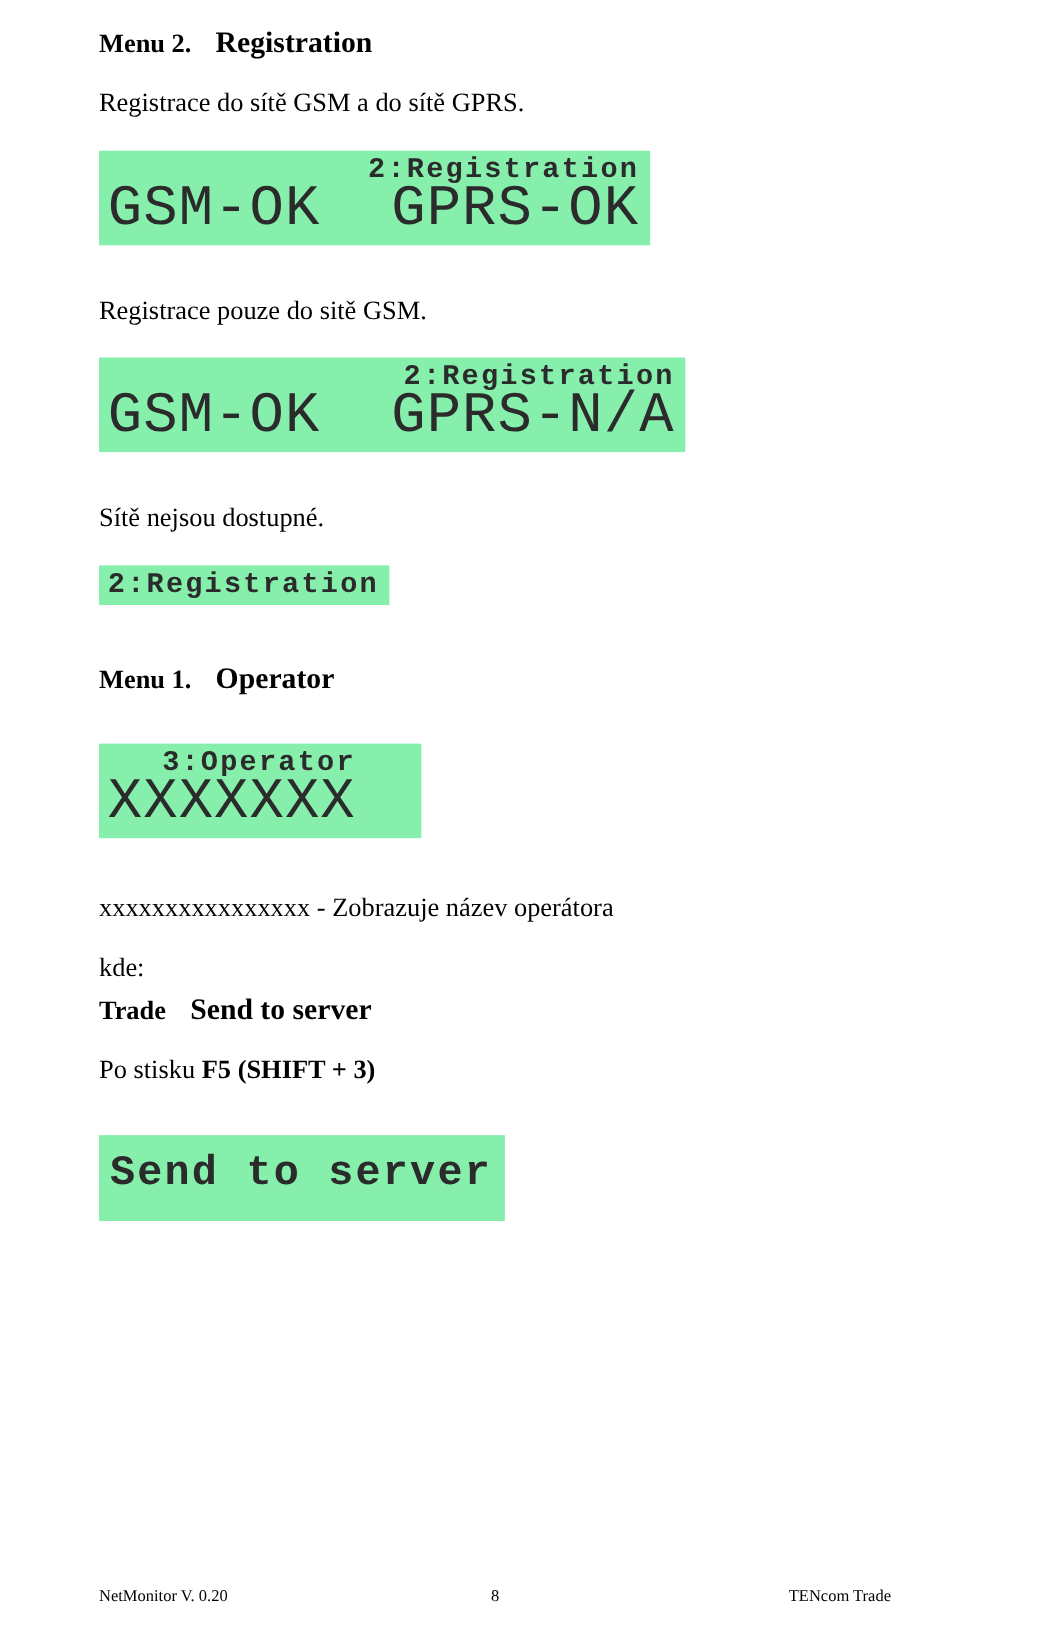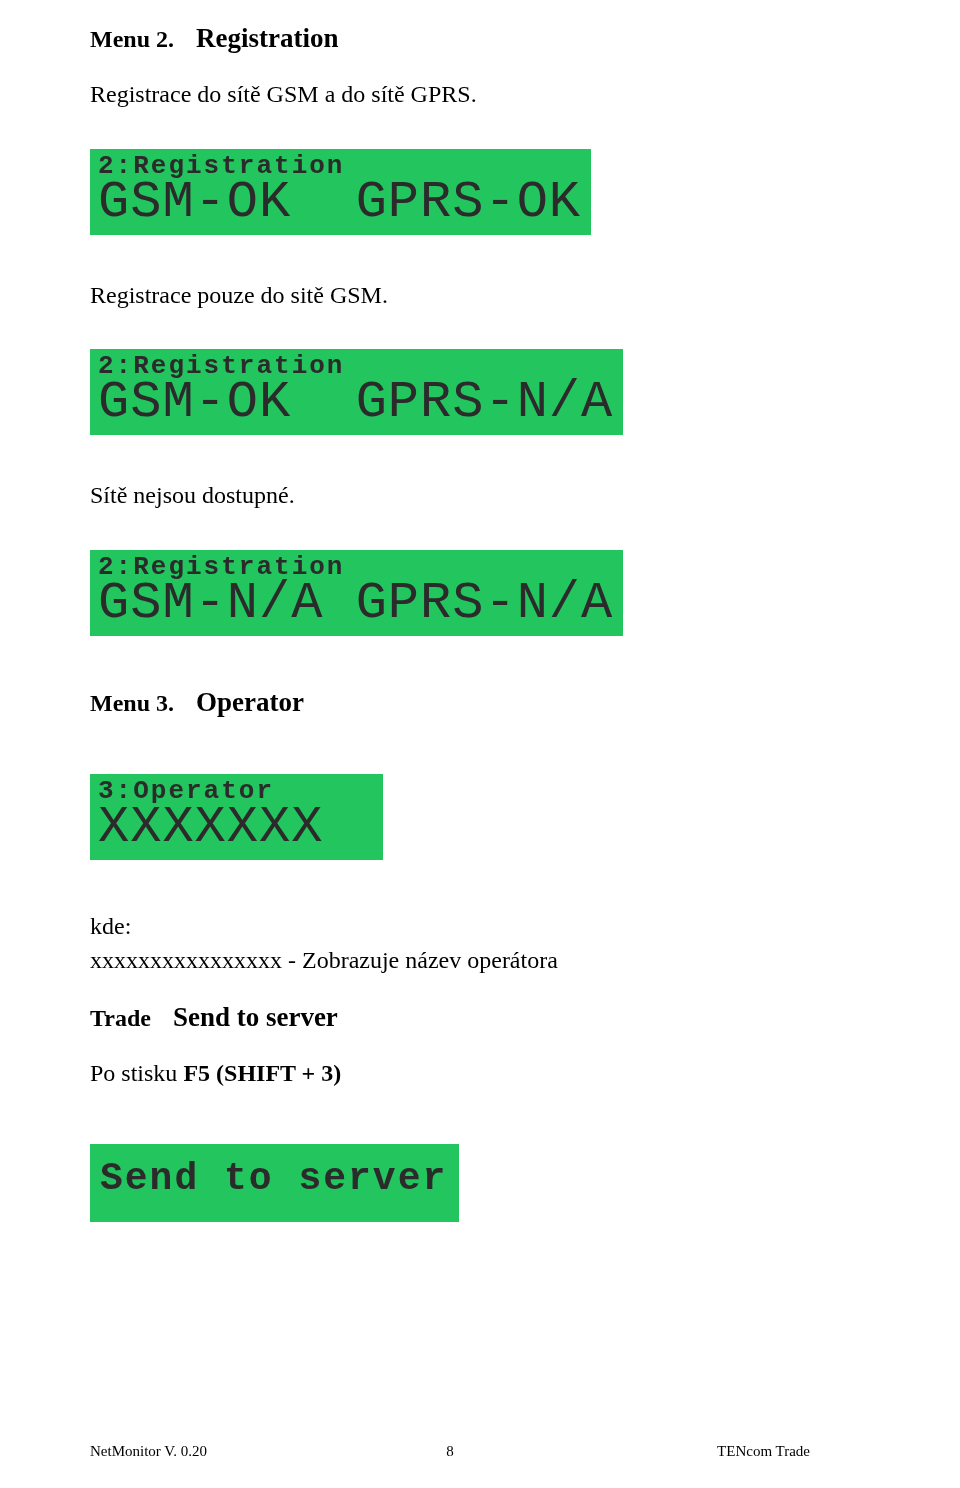--- a/index.html
+++ b/index.html
@@ -29,23 +29,24 @@
   .body-text {
     font-size: 24px;
     line-height: 1.35;
     margin: 0 0 22px 0;
   }
   .body-text.tight-top { margin-top: 2px; }
   .body-text.after-lcd { margin-top: 26px; }
 
   .lcd {
     display: inline-block;
-    background: #22c55e;
+    background: #86efac;
     padding: 4px 10px 6px 8px;
-    margin: 16px 0 18px 0;
+    margin: 4px 0 18px 0;
+    text-align: right;
   }
   .lcd .lcd-row {
     font-family: "Courier New", Courier, monospace;
     letter-spacing: 1px;
     color: #2b2b2b;
     line-height: 1.0;
     white-space: pre;
   }
   .lcd .lcd-row.small { font-size: 26px; font-weight: bold; letter-spacing: 2px; }
   .lcd .lcd-row.big   { font-size: 52px; font-weight: 400; letter-spacing: 1px; margin-top: -2px; }
@@ -93,41 +94,40 @@
 
   <div class="lcd">
     <div class="lcd-row small">2:Registration</div>
     <div class="lcd-row big">GSM-OK  GPRS-N/A</div>
   </div>
 
   <p class="body-text after-lcd">Sítě nejsou dostupné.</p>
 
   <div class="lcd">
     <div class="lcd-row small">2:Registration</div>
-    <div class="lcd-row big">GSM-N/A GPRS-N/A</div>
   </div>
 
   <div class="spacer-md"></div>
 
   
   <p class="h-line">
-    <span class="menu-label">Menu 3.</span><span class="gap"></span><span class="heading-title">Operator</span>
+    <span class="menu-label">Menu 1.</span><span class="gap"></span><span class="heading-title">Operator</span>
   </p>
 
   <div class="spacer-sm"></div>
 
   <div class="lcd narrow">
     <div class="lcd-row small">3:Operator</div>
     <div class="lcd-row big">XXXXXXX</div>
   </div>
 
   <div class="spacer-md"></div>
 
+  <p class="body-text">xxxxxxxxxxxxxxxx - Zobrazuje název operátora</p>
   <p class="body-text tight-top" style="margin-bottom:2px;">kde:</p>
-  <p class="body-text">xxxxxxxxxxxxxxxx - Zobrazuje název operátora</p>
 
   
   <p class="h-line">
     <span class="menu-label">Trade</span><span class="gap"></span><span class="heading-title">Send to server</span>
   </p>
 
 
   <p class="body-text">
     <span>Po stisku </span><b>F5 (SHIFT + 3)</b>
   </p>

